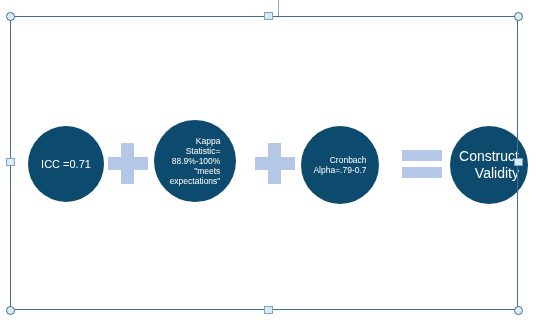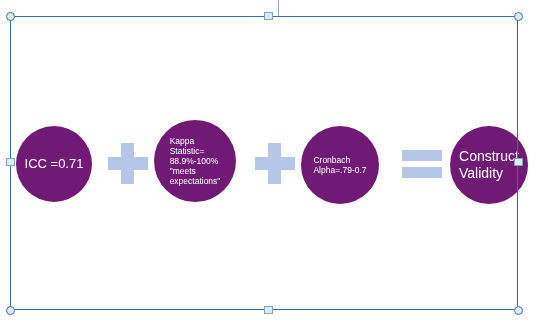--- a/index.html
+++ b/index.html
@@ -63,37 +63,37 @@
   #diagram {
     position: absolute;
     left: 0;
     top: 0;
     width: 536px;
     height: 324px;
   }
   .node {
     position: absolute;
     border-radius: 50%;
-    background: #701a75;
+    background: #0c4a6e;
     display: flex;
     align-items: center;
     justify-content: center;
-    text-align: left;
+    text-align: right;
     color: #ffffff;
     line-height: 1.18;
   }
   .node-label {
     display: block;
     padding: 0 6px;
     white-space: pre-line;
   }
   #node-icc {
-    left: 16px; top: 126px;
+    left: 28px; top: 126px;
     width: 76px; height: 76px;
-    font-size: 13px;
+    font-size: 11px;
   }
   #node-kappa {
     left: 154px; top: 120px;
     width: 82px; height: 82px;
     font-size: 8.5px;
   }
   #node-cronbach {
     left: 301px; top: 126px;
     width: 78px; height: 78px;
     font-size: 8.5px;

